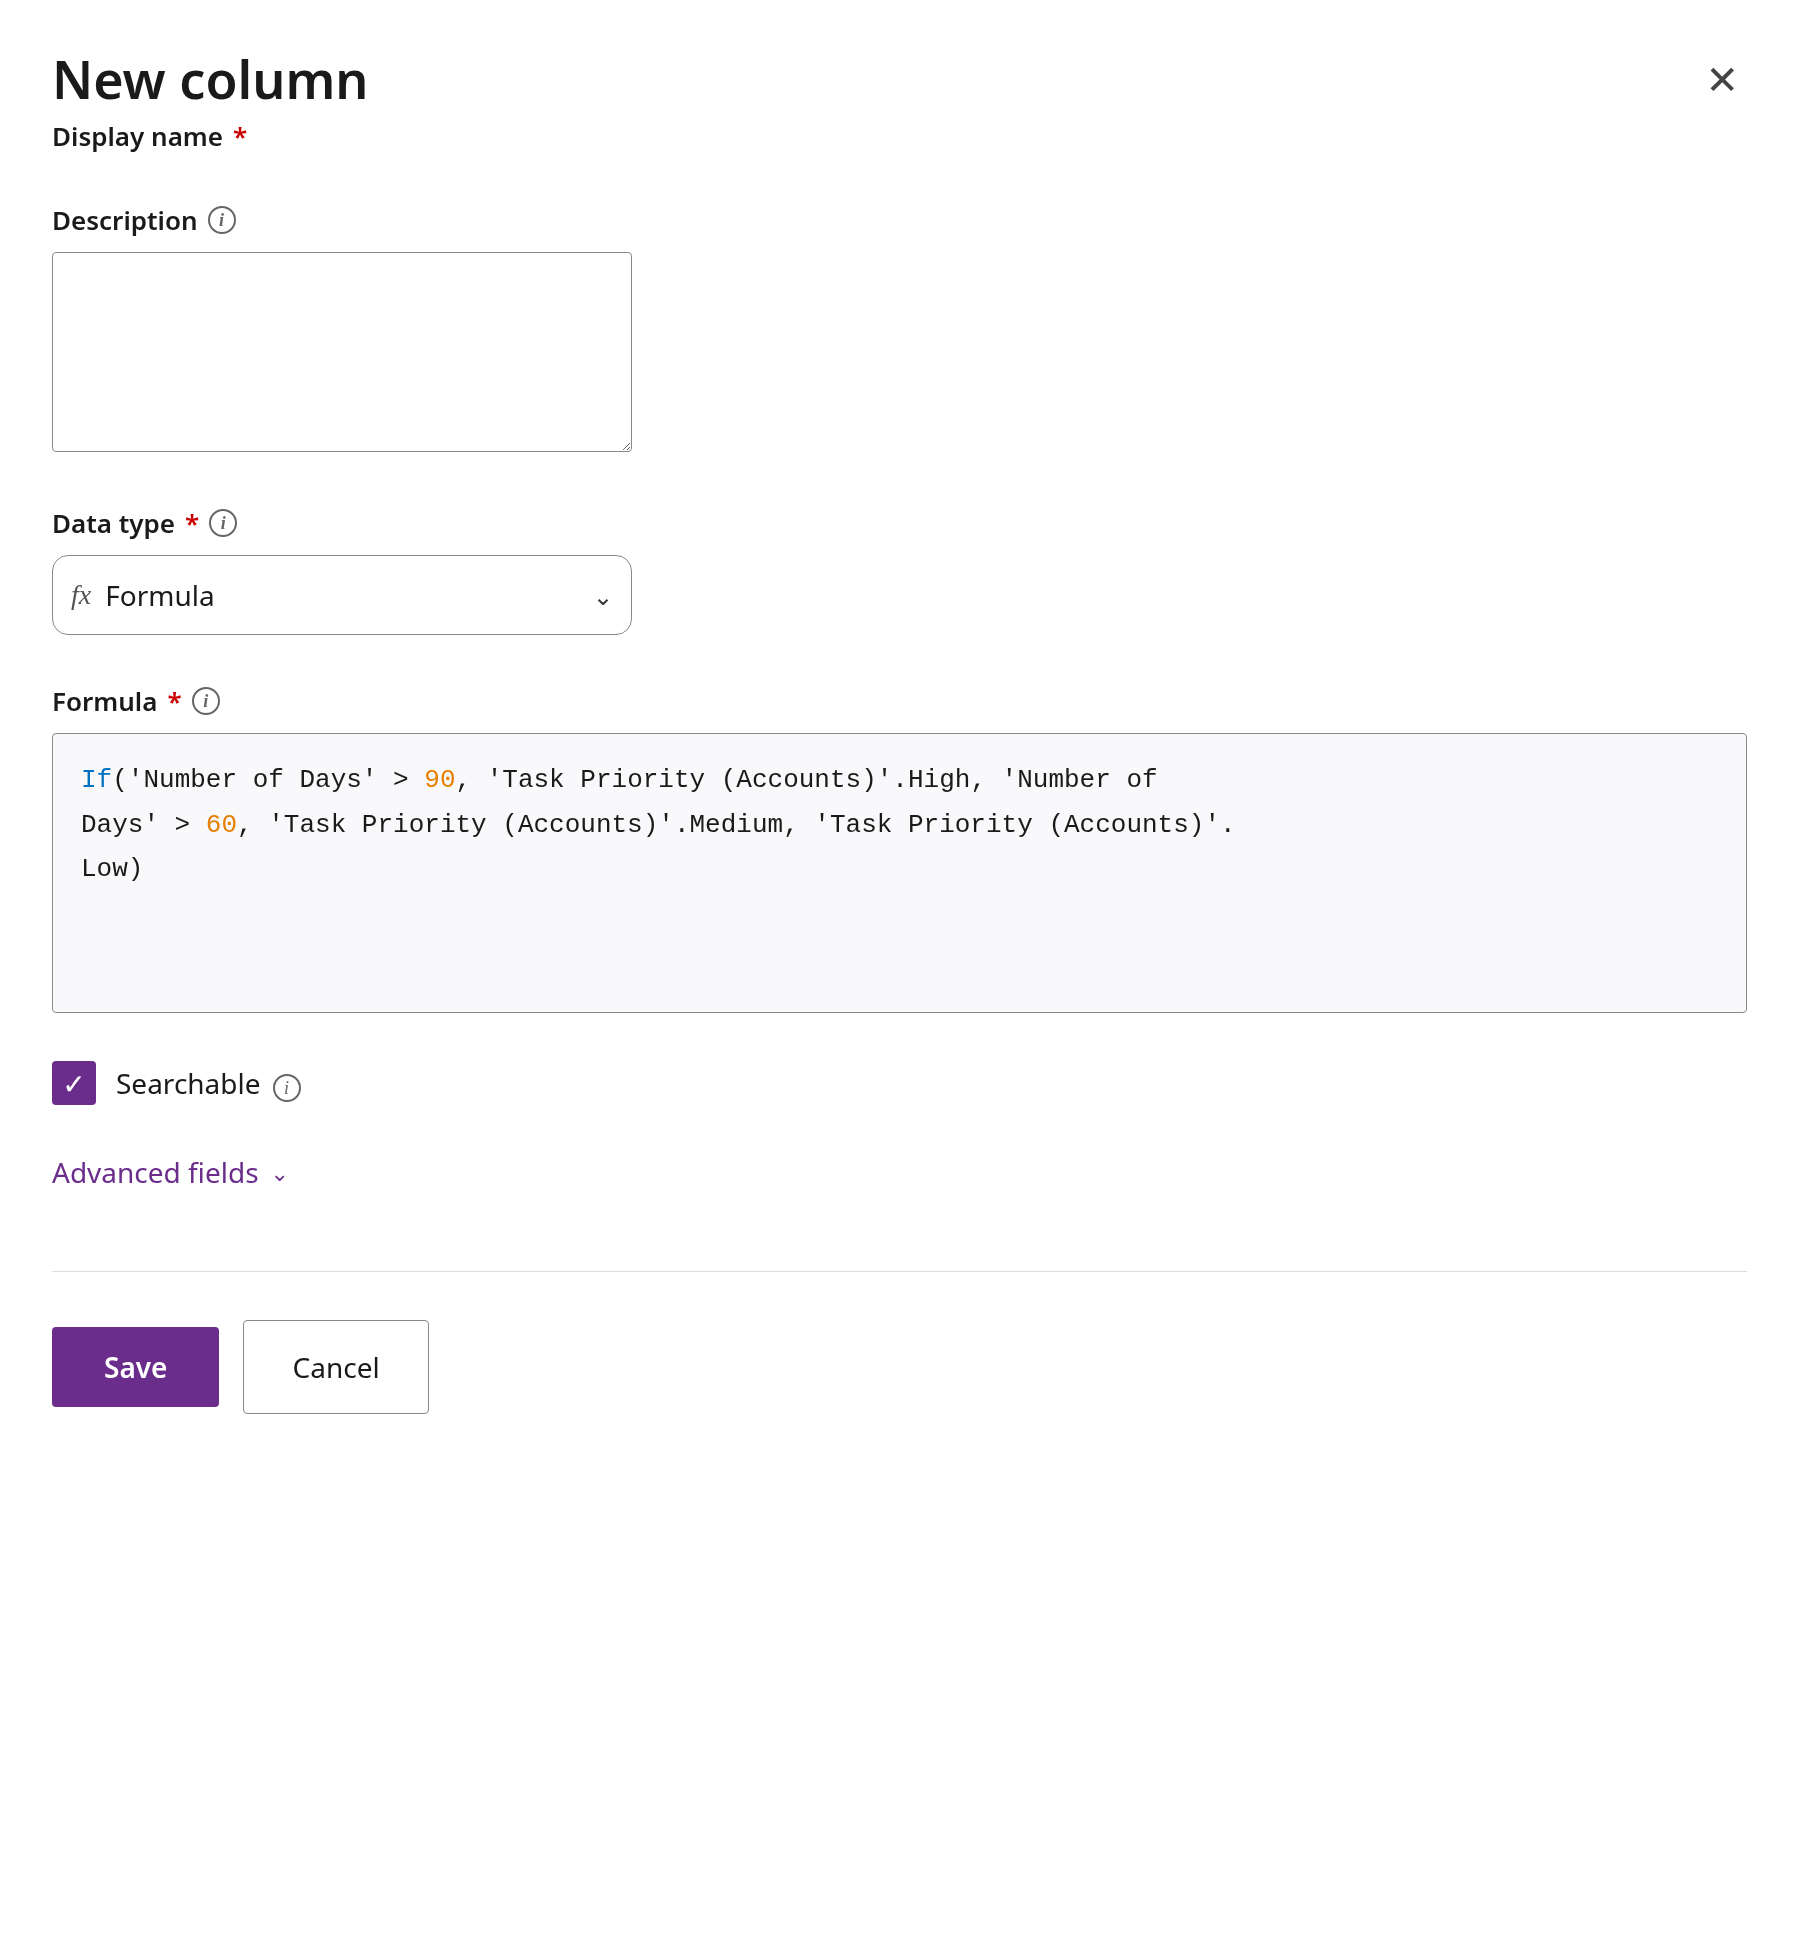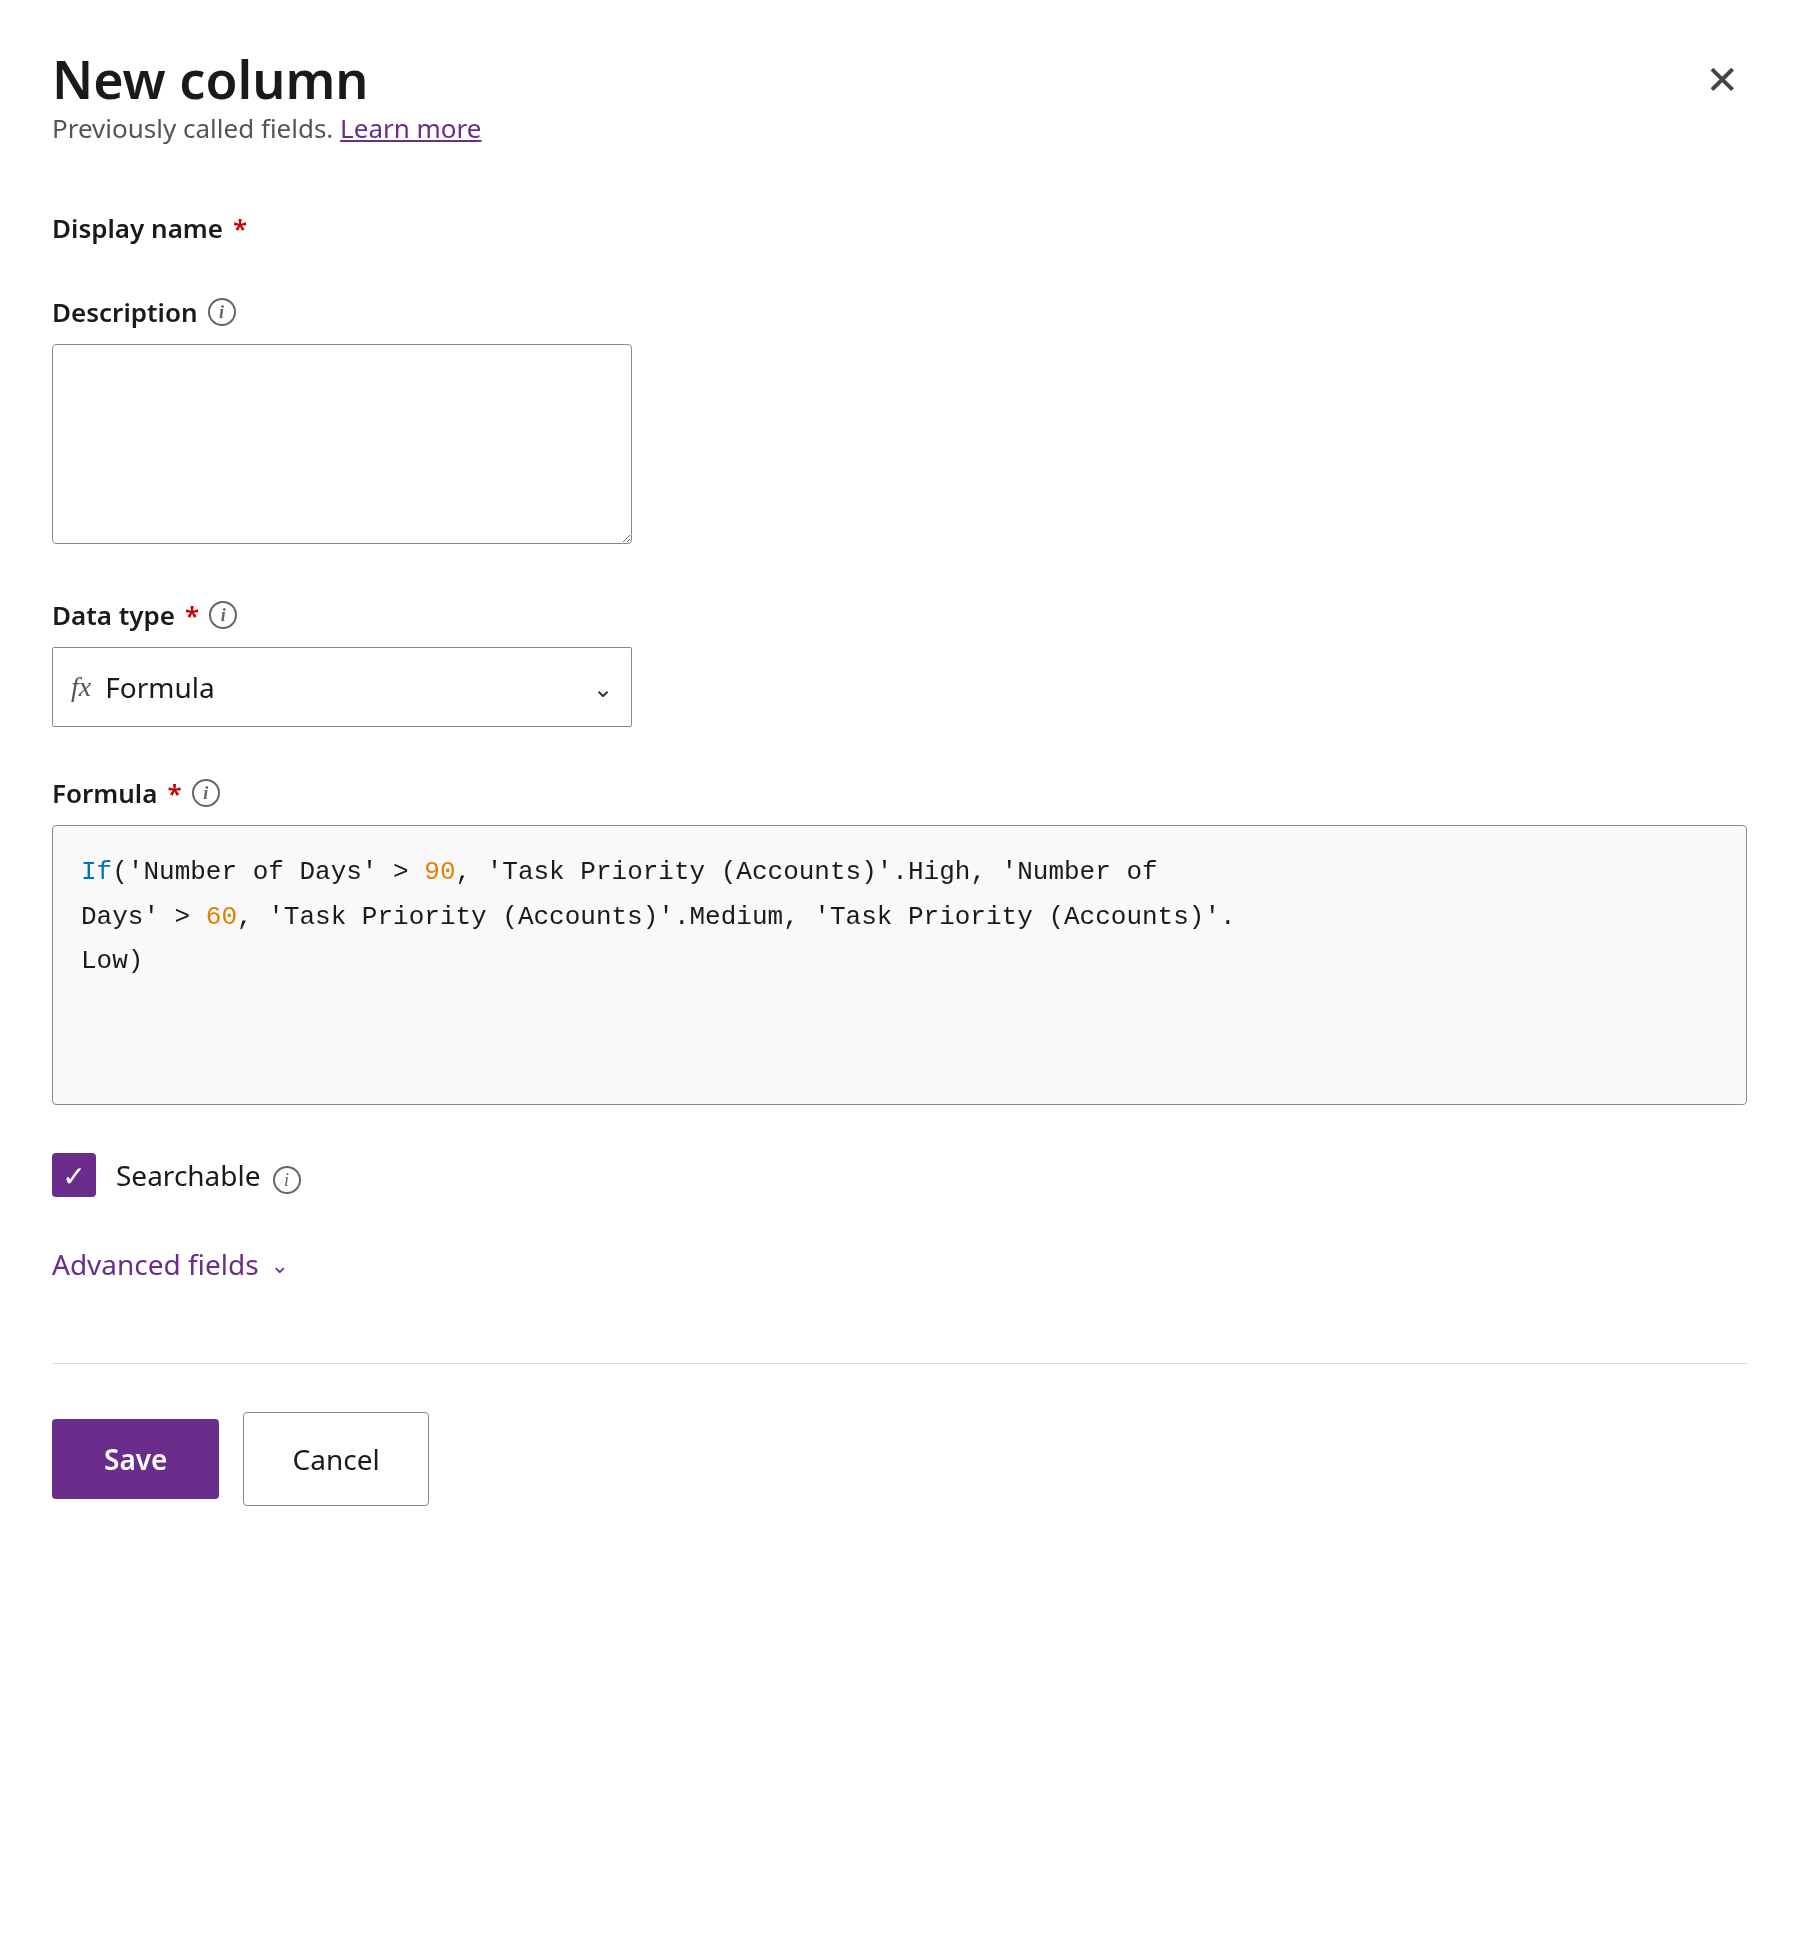--- a/index.html
+++ b/index.html
@@ -121,21 +121,21 @@
       color: #1a1a1a;
       font-family: inherit;
       resize: vertical;
       outline: none;
     }
 
     .select-wrapper {
       width: 580px;
       height: 80px;
       border: 1.5px solid #8a8a8a;
-      border-radius: 2px;
+      border-radius: 16px;
       display: flex;
       align-items: center;
       padding: 0 18px;
       cursor: pointer;
       position: relative;
       background: #fff;
     }
 
     .fx-icon {
       font-style: italic;
@@ -272,24 +272,20 @@
     }
   </style>
 </head>
 <body>
 
 <div class="dialog">
 
   <div class="dialog-header">
     <div>
       <h1 class="dialog-title">New column</h1>
-      <p class="subtitle">
-        <span>Previously called fields.</span>
-        <a class="learn-more-link">Learn more</a>
-      </p>
     </div>
     <button class="close-button">✕</button>
   </div>
 
   <div class="field-group">
     <label class="field-label">
       <span>Display name</span>
       <span class="required-asterisk">*</span>
     </label>
   </div>

